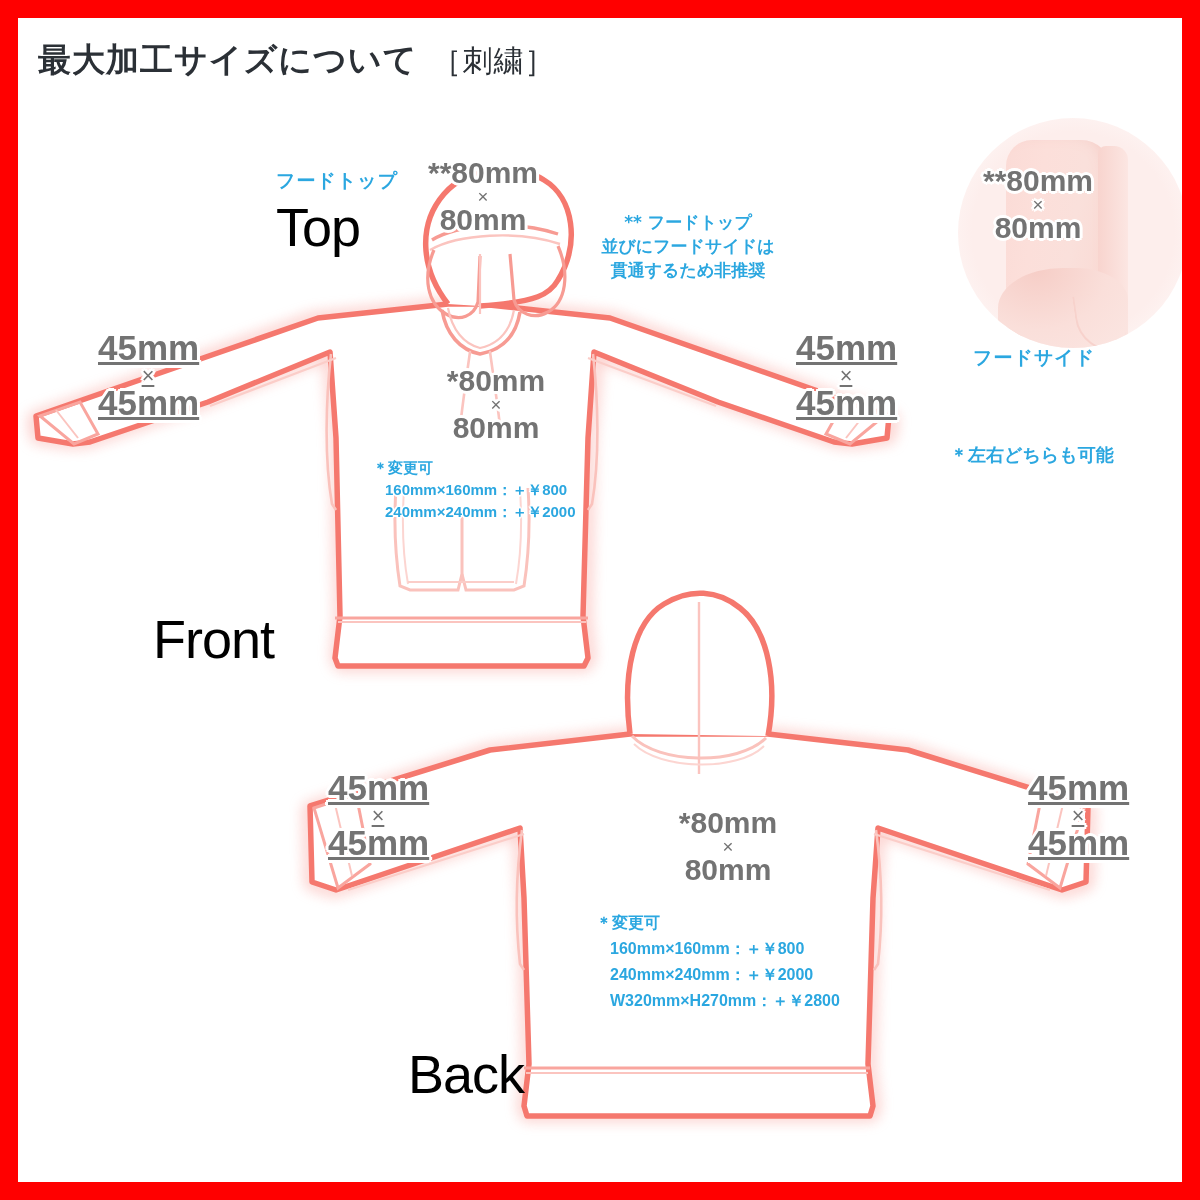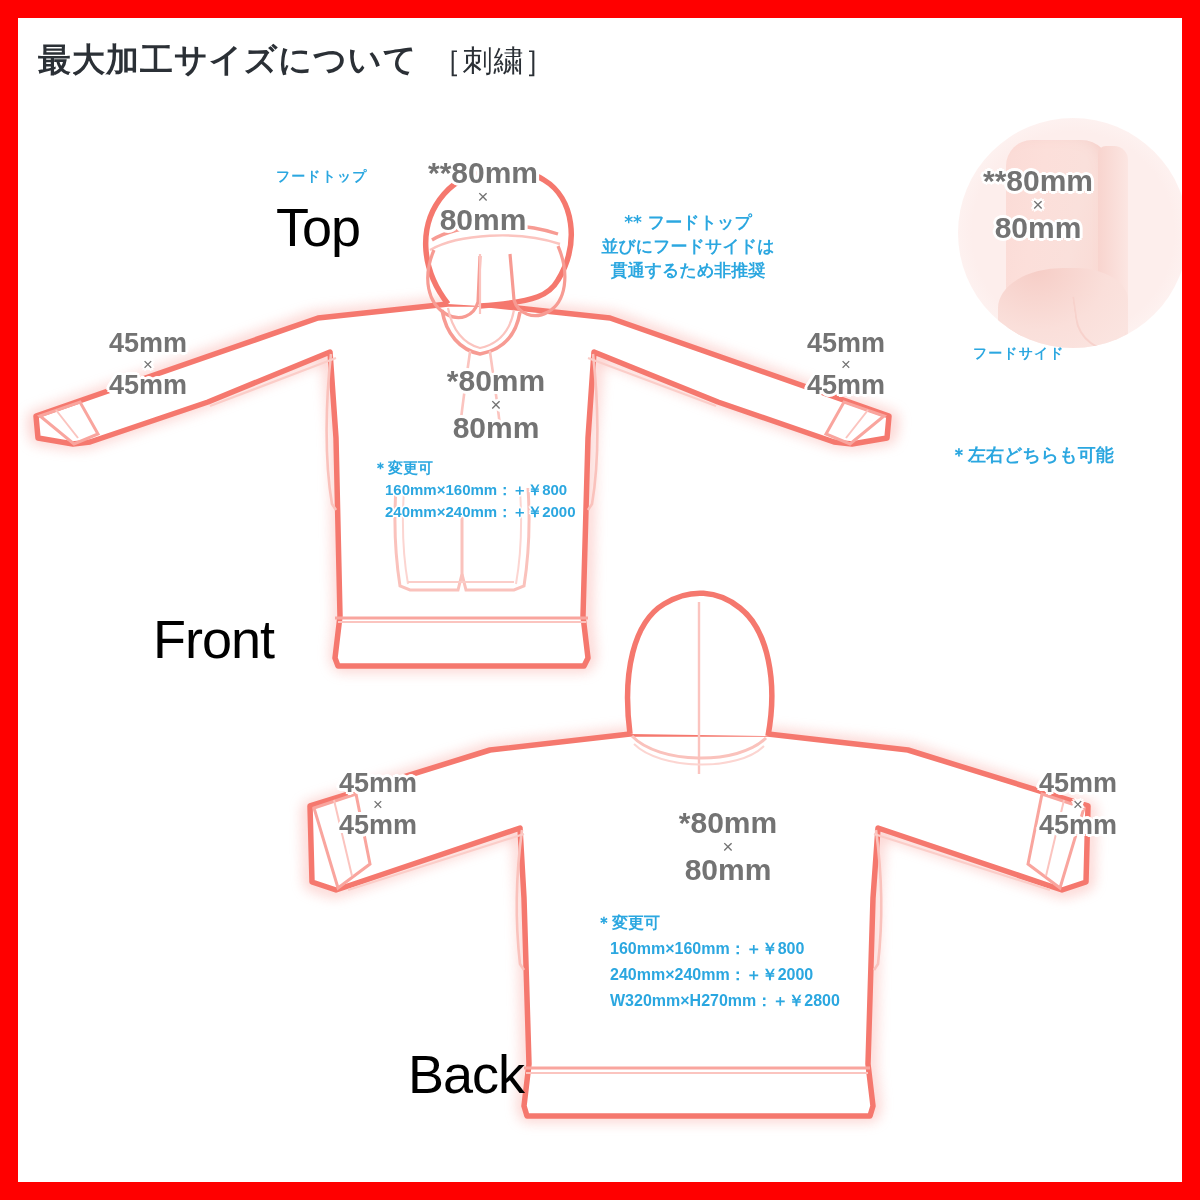--- a/index.html
+++ b/index.html
@@ -34,39 +34,39 @@
     white-space:nowrap;
     text-shadow:
       2px 0 0 #fff,-2px 0 0 #fff,0 2px 0 #fff,0 -2px 0 #fff,
       2px 2px 0 #fff,-2px 2px 0 #fff,2px -2px 0 #fff,-2px -2px 0 #fff,
       3px 0 0 #fff,-3px 0 0 #fff,0 3px 0 #fff,0 -3px 0 #fff;
   }
   .meas .x{display:block;font-size:0.62em;font-weight:normal;line-height:1.0;margin:-1px 0;}
   .meas .l1,.meas .l2{display:block;}
 
   .sz-80{font-size:30px;}
-  .sz-45{font-size:27px;}
+  .sz-45{font-size:35px;text-decoration:underline;}
 
   
   .note{
     position:absolute;color:#2ba7e0;font-weight:bold;
     line-height:1.42;white-space:nowrap;
     text-shadow:1px 1px 0 #fff,-1px -1px 0 #fff,1px -1px 0 #fff,-1px 1px 0 #fff,
                 0 2px 0 #fff,0 -2px 0 #fff,2px 0 0 #fff,-2px 0 0 #fff;
   }
   .note-center{text-align:center;}
   .note-jp{font-family:"DejaVu Sans","Liberation Sans",sans-serif;}
 
   
   .viewlabel{
     position:absolute;font-size:54px;font-weight:normal;color:#000;
     letter-spacing:-1px;white-space:nowrap;
   }
   .kana{
-    position:absolute;font-size:14px;font-weight:bold;color:#2ba7e0;
+    position:absolute;font-size:19px;font-weight:bold;color:#2ba7e0;
     white-space:nowrap;letter-spacing:1px;
     font-family:"DejaVu Sans","Liberation Sans",sans-serif;
   }
   .sub-note{
     position:absolute;font-size:18px;font-weight:bold;color:#2ba7e0;
     white-space:nowrap;
     font-family:"DejaVu Sans","Liberation Sans",sans-serif;
   }
 
   

